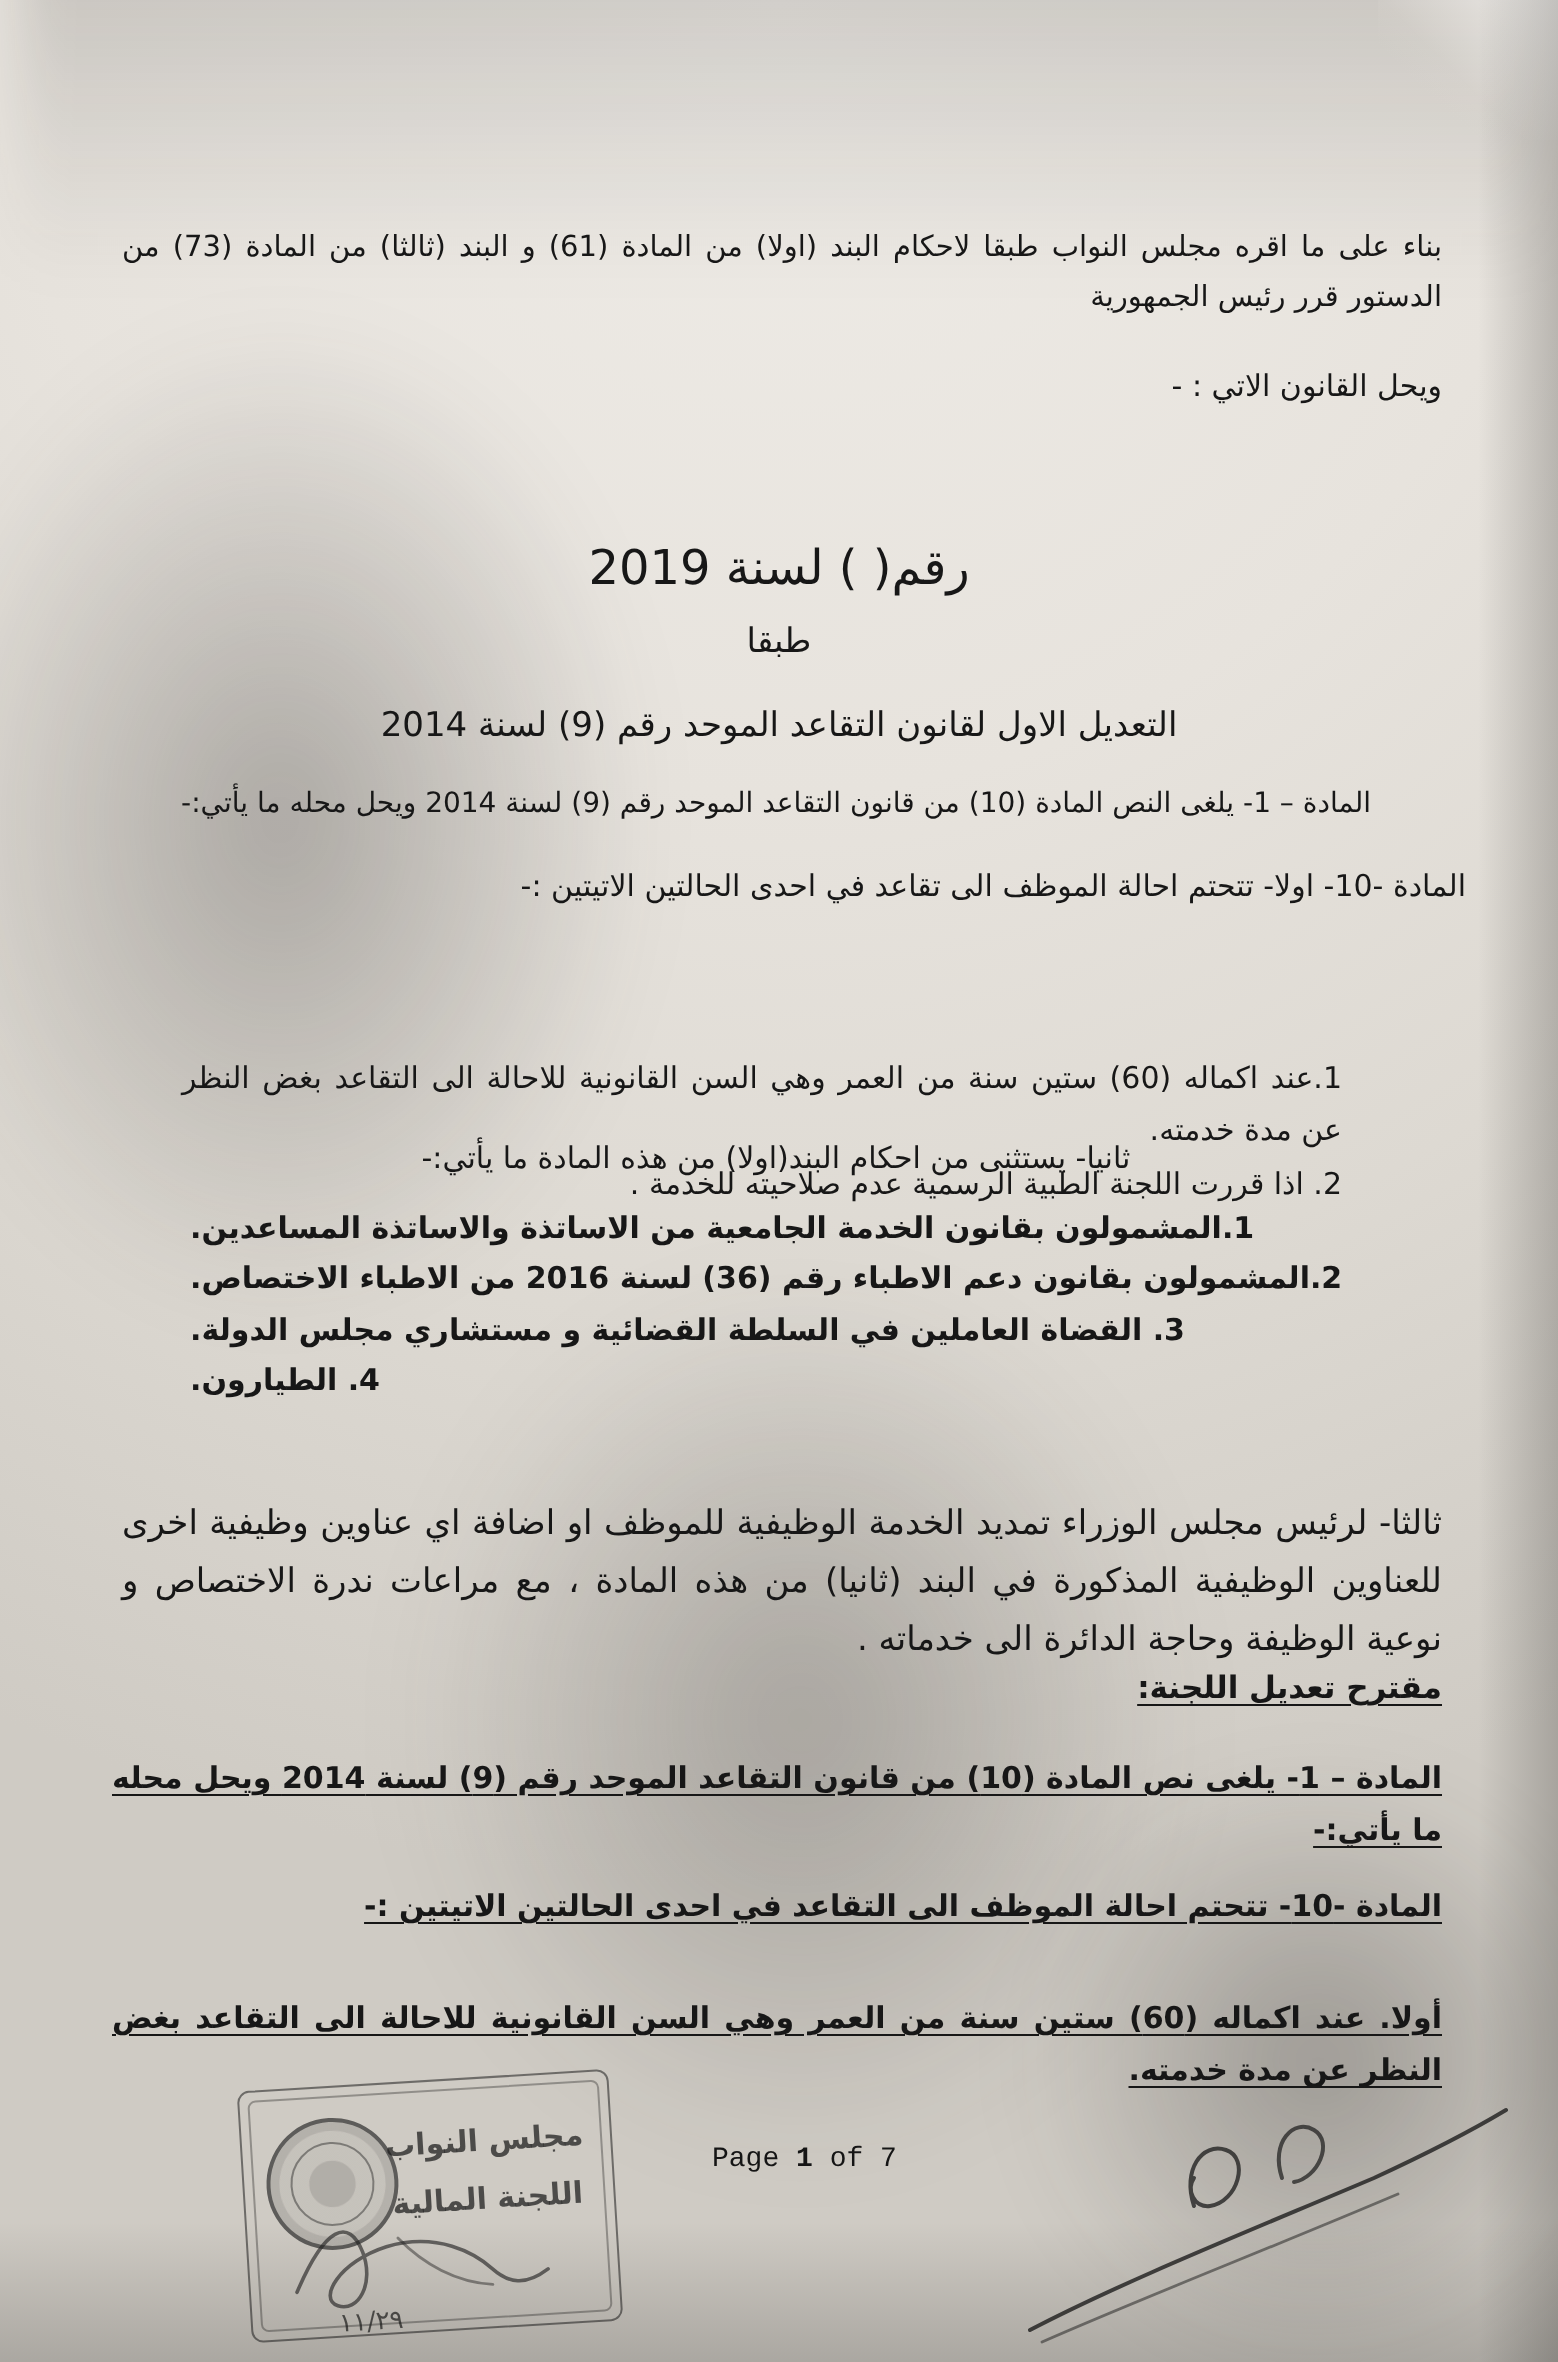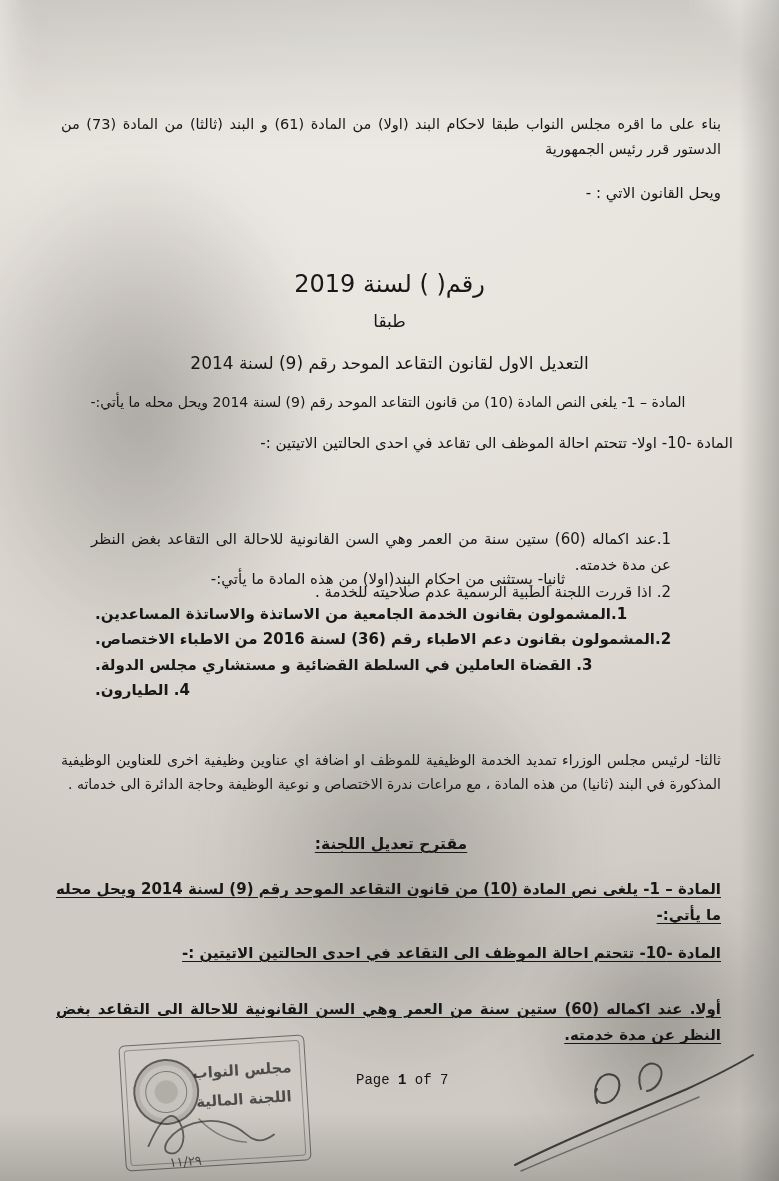--- a/index.html
+++ b/index.html
@@ -149,32 +149,32 @@
     line-height: 1.62;
     text-align: left;
     font-weight: bold;
   }
   .list2 .li { margin-bottom: 1px; }
 
   .thirdly {
     right: 58px;
     top: 748px;
     width: 660px;
-    font-size: 14px;
+    font-size: 17px;
     line-height: 1.72;
     text-align: justify;
   }
 
   .committee-head {
     right: 58px;
     top: 832px;
     width: 660px;
     font-size: 15.5px;
     font-weight: bold;
-    text-align: center;
+    text-align: right;
     text-decoration: underline;
     text-underline-offset: 3px;
   }
   .prop1 {
     right: 58px;
     top: 876px;
     width: 665px;
     font-size: 15px;
     font-weight: bold;
     line-height: 1.75;

